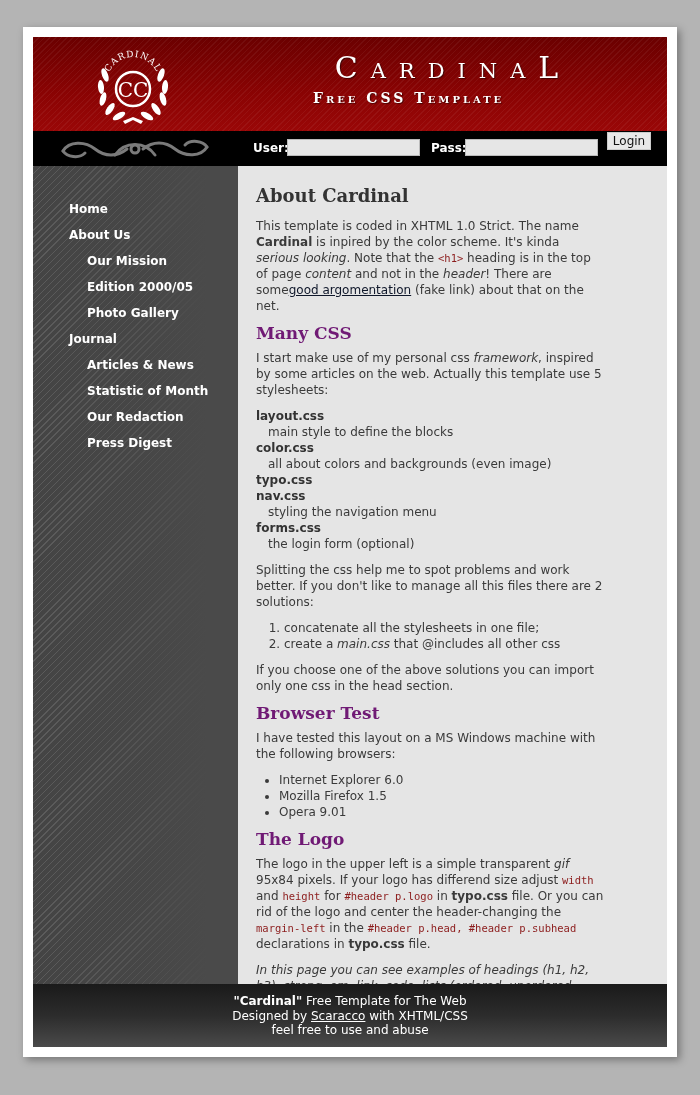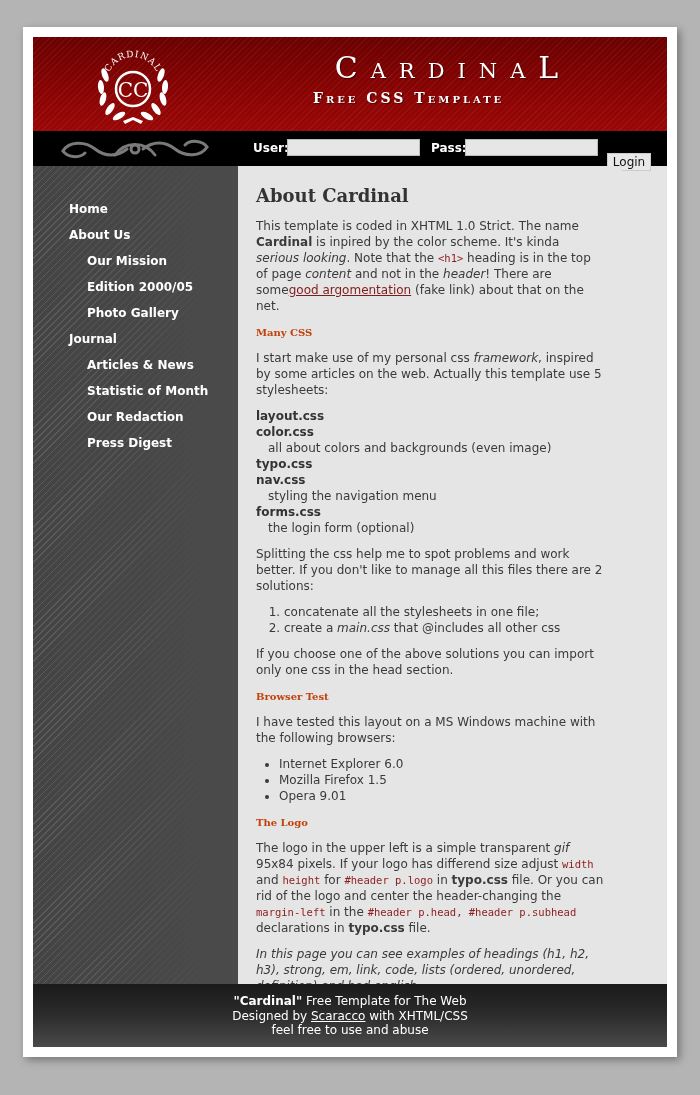--- a/index.html
+++ b/index.html
@@ -50,21 +50,21 @@
   .lb-label {
     position: absolute; top: 10px; color: #ffffff; font-size: 12px; font-weight: bold;
     font-family: "DejaVu Sans", sans-serif;
   }
   .lb-input {
     position: absolute; top: 8px; height: 17px; width: 133px; box-sizing: border-box;
     background: #e6e6e6; border: 1px solid #bbbbbb; padding: 0 3px; font-size: 11px;
     font-family: "DejaVu Sans", sans-serif;
   }
   #login-btn {
-    position: absolute; left: 574px; top: 22px; width: 44px; height: 18px; box-sizing: border-box;
+    position: absolute; left: 574px; top: 1px; width: 44px; height: 18px; box-sizing: border-box;
     background: #e8e8e8; border: 1px solid #cccccc; font-size: 12px; padding: 0;
     font-family: "DejaVu Sans", sans-serif; color: #111; cursor: pointer;
   }
   
   #sidebar {
     position: absolute; left: 0; top: 129px; width: 205px; height: 818px;
     background:
       linear-gradient(90deg, rgba(73,73,73,0) 0%, rgba(73,73,73,0.5) 55%, #4a4a4a 85%),
       repeating-linear-gradient(135deg, #5c5c5c 0 1px, #444444 1px 5px);
     background-color: #4a4a4a;
@@ -82,28 +82,28 @@
     position: absolute; left: 205px; top: 129px; width: 384px; height: 818px;
     background: #e5e5e5; box-sizing: border-box; padding: 18px 18px 0 18px;
     color: #3a3a3a; font-size: 12px; line-height: 16px;
     font-family: "DejaVu Sans", sans-serif;
   }
   #content h1 {
     font-family: "DejaVu Serif", serif; font-size: 18px; font-weight: bold; color: #333;
     margin: 0 0 10px 0; line-height: 24px;
   }
   #content h2 {
-    font-family: "DejaVu Serif", serif; font-size: 10px; font-weight: bold; color: #c2410c;
+    font-family: "DejaVu Serif", serif; font-size: 17px; font-weight: bold; color: #701a75;
     margin: 0 0 8px 0; line-height: 18px;
   }
   #content p { margin: 0 0 10px 0; }
   #content code {
     font-family: "DejaVu Sans Mono", monospace; font-size: 10.5px; color: #8c1c1c;
   }
-  #content a { color: #7f1d1d; text-decoration: underline; }
+  #content a { color: #0f172a; text-decoration: underline; }
   #content dl { margin: 0 0 10px 0; }
   #content dt { font-weight: bold; color: #333; }
   #content dd { margin: 0 0 0 12px; }
   #content ol, #content ul { margin: 0 0 10px 0; padding-left: 28px; }
   #content ul { padding-left: 23px; }
   #content li { margin: 0; }
   #content em { font-style: italic; }
   
   #footer {
     position: absolute; left: 0; top: 947px; width: 634px; height: 63px;
@@ -202,20 +202,21 @@
     </div>
 
     <div id="content">
       <h1>About Cardinal</h1>
       <p><span>This template is coded in XHTML 1.0 Strict. The name </span><strong>Cardinal</strong><span> is inpired by the color scheme. It's kinda </span><em>serious looking</em><span>. Note that the </span><code>&lt;h1&gt;</code><span> heading is in the top of page </span><em>content</em><span> and not in the </span><em>header</em><span>! There are some</span><a href="#">good argomentation</a><span> (fake link) about that on the net.</span></p>
 
       <h2>Many CSS</h2>
       <p><span>I start make use of my personal css </span><em>framework</em><span>, inspired by some articles on the web. Actually this template use 5 stylesheets:</span></p>
       <dl>
         <dt>layout.css</dt>
+        <dd>main style to define the blocks</dd>
         <dt>color.css</dt>
         <dd>all about colors and backgrounds (even image)</dd>
         <dt>typo.css</dt>
         <dt>nav.css</dt>
         <dd>styling the navigation menu</dd>
         <dt>forms.css</dt>
         <dd>the login form (optional)</dd>
       </dl>
       <p>Splitting the css help me to spot problems and work better. If you don't like to manage all this files there are 2 solutions:</p>
       <ol>

